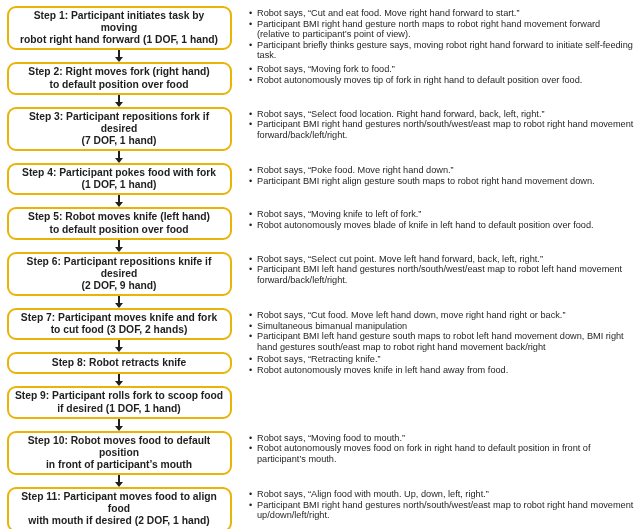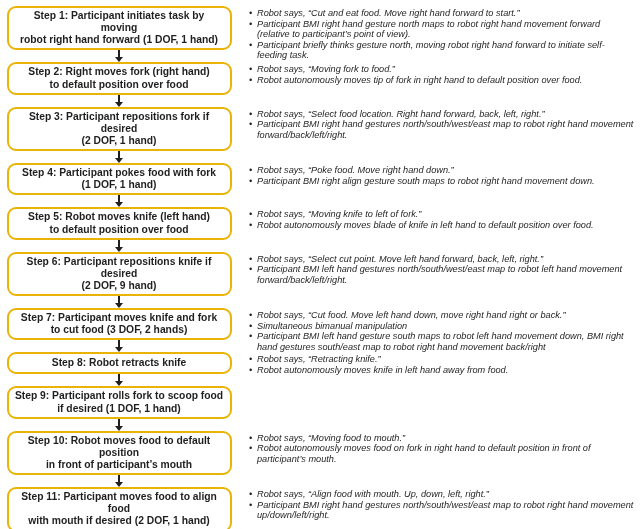--- a/index.html
+++ b/index.html
@@ -55,42 +55,42 @@
   }
   .right-col { flex: 1 1 auto; padding: 2px 2px 0 13px; box-sizing: border-box; }
   .bullets {
     list-style: none;
     margin: 0;
     padding: 0;
     font-size: 9.2px;
     line-height: 10.6px;
     color: #1f1f1f;
   }
-  .bullets li { position: relative; padding-left: 9px; font-style: italic; }
+  .bullets li { position: relative; padding-left: 9px; }
   .bullets li::before { content: "\2022"; position: absolute; left: 1px; top: 0; }
 </style>
 </head>
 <body>
 
 <div class="page">
   <div id="steps-container">
   <div class="step-row">
     <div class="left-col">
       <div class="step-box">Step 1: Participant initiates task by moving
 robot right hand forward (1 DOF, 1 hand)</div>
       <div class="arrow">
         <div class="arrow-stem"></div>
         <div class="arrow-head"></div>
       </div>
     </div>
     <div class="right-col">
       <ul class="bullets">
             <li>Robot says, “Cut and eat food. Move right hand forward to start.”</li>
             <li>Participant BMI right hand gesture north maps to robot right hand movement forward (relative to participant’s point of view).</li>
-            <li>Participant briefly thinks gesture north, moving robot right hand forward to initiate self-feeding task.</li>
+            <li>Participant briefly thinks gesture says, moving robot right hand forward to initiate self-feeding task.</li>
           </ul>
     </div>
   </div>
 
   <div class="step-row">
     <div class="left-col">
       <div class="step-box">Step 2: Right moves fork (right hand)
 to default position over food</div>
       <div class="arrow">
         <div class="arrow-stem"></div>
@@ -101,21 +101,21 @@
       <ul class="bullets">
             <li>Robot says, “Moving fork to food.”</li>
             <li>Robot autonomously moves tip of fork in right hand to default position over food.</li>
           </ul>
     </div>
   </div>
 
   <div class="step-row">
     <div class="left-col">
       <div class="step-box">Step 3: Participant repositions fork if desired
-(2 DOF, 1 hand)</div>
+(7 DOF, 1 hand)</div>
       <div class="arrow">
         <div class="arrow-stem"></div>
         <div class="arrow-head"></div>
       </div>
     </div>
     <div class="right-col">
       <ul class="bullets">
             <li>Robot says, “Select food location. Right hand forward, back, left, right.”</li>
             <li>Participant BMI right hand gestures north/south/west/east map to robot right hand movement forward/back/left/right.</li>
           </ul>

